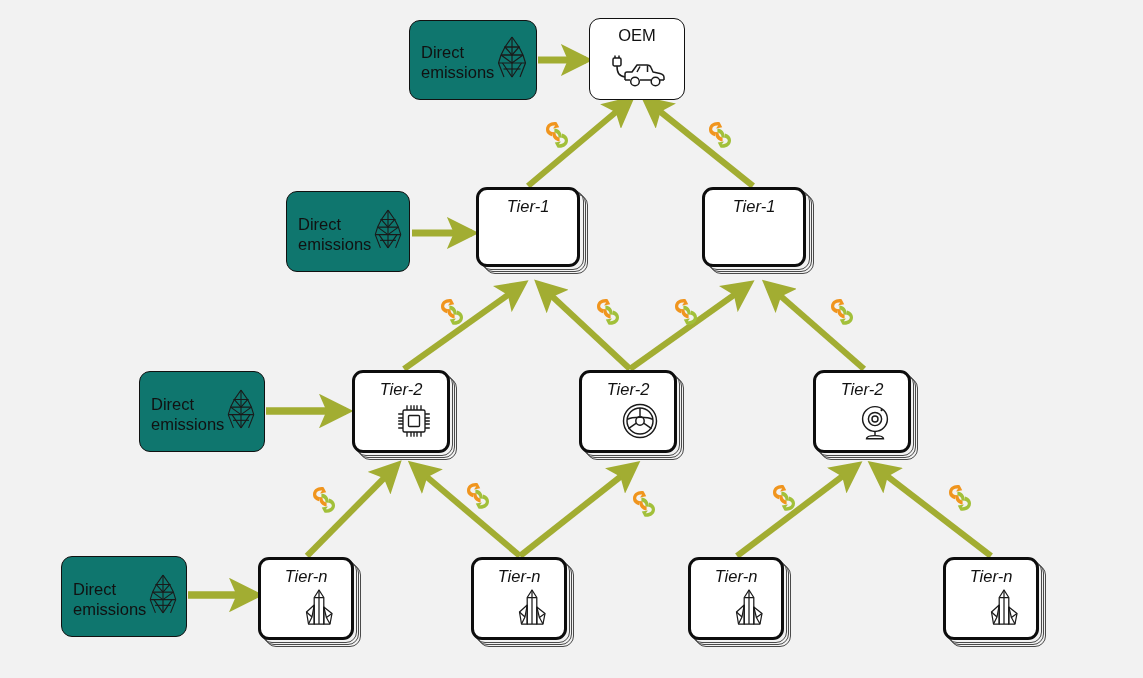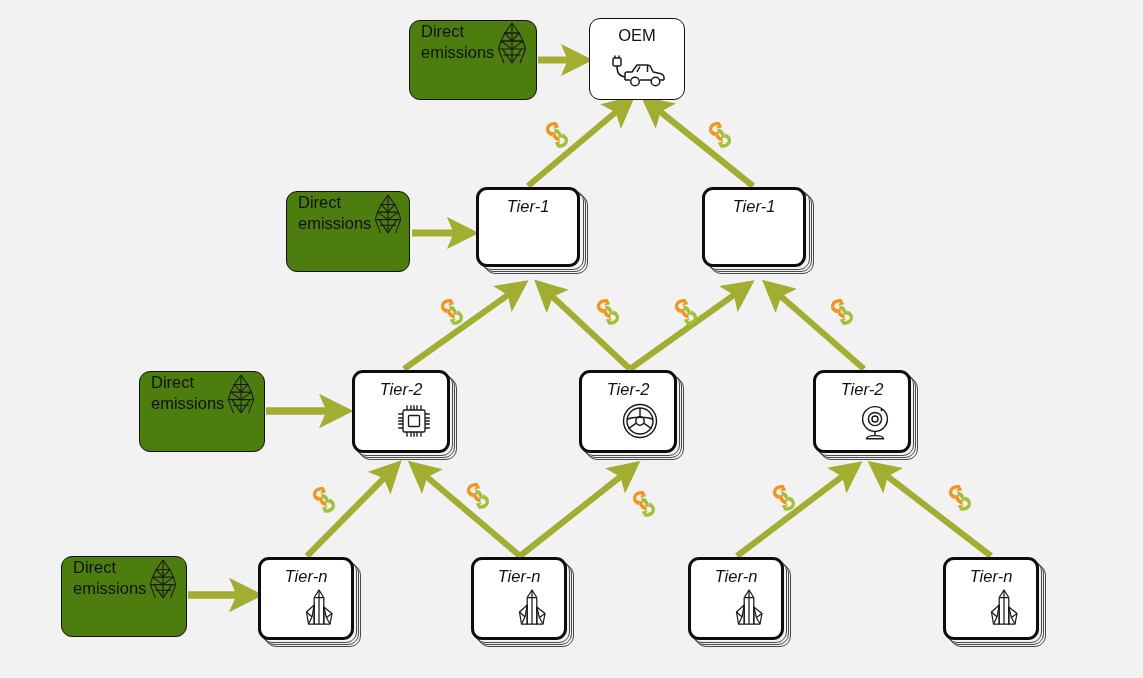--- a/index.html
+++ b/index.html
@@ -55,28 +55,28 @@
     border: 1.3px solid #4a4a4a;
     border-radius: 11px;
     background: transparent;
     z-index: 3;
   }
 
   
   .emissions {
     position: absolute;
     box-sizing: border-box;
-    background: #4d7c0f;
+    background: #0f766e;
     border: 1.7px solid #111111;
     border-radius: 11px;
     z-index: 5;
     display: flex;
-    align-items: flex-start;
+    align-items: flex-end;
     justify-content: space-between;
-    padding: 0 9px 4px 11px;
+    padding: 0 9px 16px 11px;
   }
   .emissions .etext {
     font-size: 16.5px;
     line-height: 1.25;
     color: #111;
     max-width: 104px;
   }
   .emissions .eicon { flex: 0 0 auto; }
 
   

